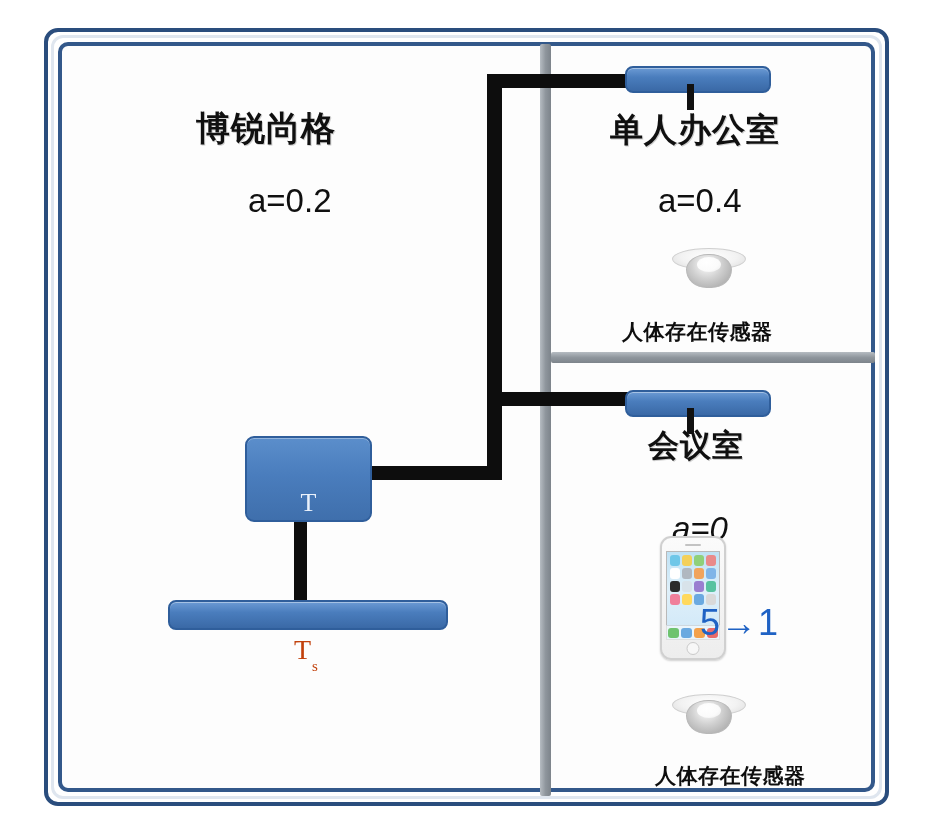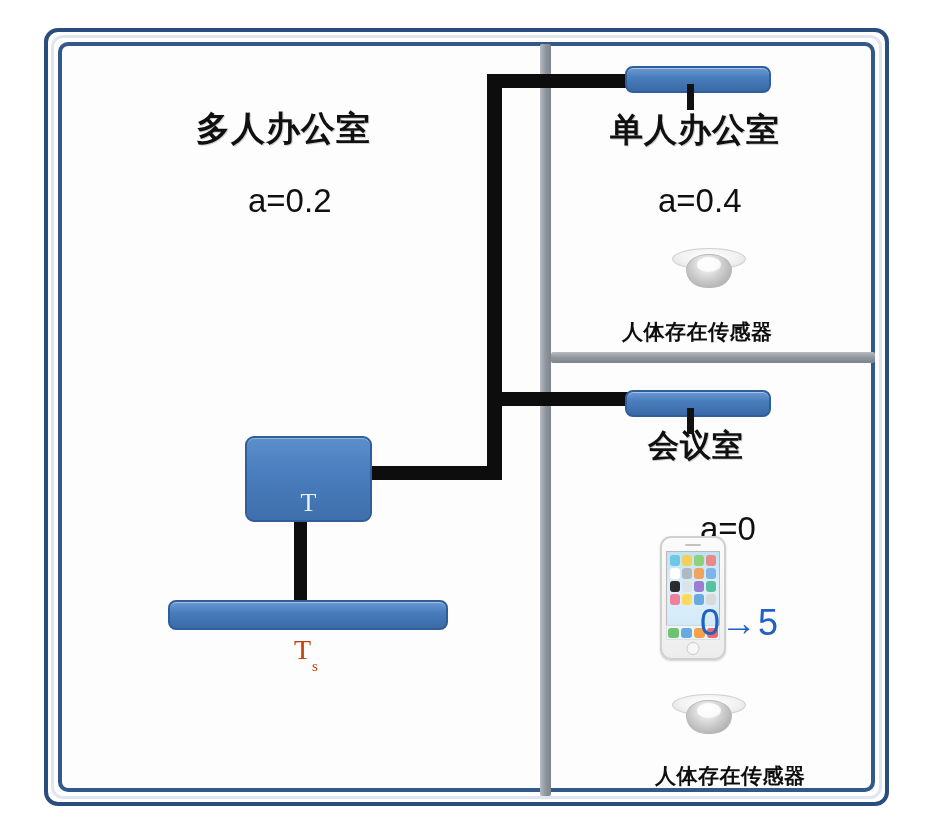--- a/index.html
+++ b/index.html
@@ -116,21 +116,21 @@
 
   .alpha {
     position: absolute;
     font-family: "Liberation Sans", "DejaVu Sans", sans-serif;
     font-size: 33px;
     color: #101010;
     white-space: nowrap;
   }
   .alpha-open-office   { left: 248px; top: 182px; }
   .alpha-single-office { left: 658px; top: 182px; }
-  .alpha-meeting-room  { left: 700px; top: 510px; }
+  .alpha-meeting-room  { left: 672px; top: 510px; font-style: italic; }
 
   .sensor-caption {
     position: absolute;
     font-family: "DejaVu Sans", "Liberation Sans", sans-serif;
     font-weight: bold;
     font-size: 21px;
     color: #0e0e0e;
     white-space: nowrap;
     letter-spacing: .5px;
   }
@@ -278,21 +278,21 @@
   </div>
 
   <div class="diffuser diffuser-single-office"></div>
   <div class="stem stem-single"></div>
 
   <div class="diffuser diffuser-meeting-room"></div>
   <div class="stem stem-meeting"></div>
 
   <div class="diffuser diffuser-open-office"></div>
 
-  <div class="room-title title-open-office">多人办公室</div>
+  <div class="room-title title-open-office">博锐尚格</div>
   <div class="room-title title-single-office">单人办公室</div>
   <div class="room-title title-meeting-room">会议室</div>
 
   <div class="alpha alpha-open-office">a=0.2</div>
   <div class="alpha alpha-single-office">a=0.4</div>
   <div class="alpha alpha-meeting-room">a=0</div>
 
   <div class="sensor sensor-single">
     <div class="plate"></div>
     <div class="dome"></div>
@@ -329,20 +329,20 @@
     </div>
     <div class="dock">
       <span style="background:#6fc36f"></span>
       <span style="background:#6aa9e0"></span>
       <span style="background:#f3a14b"></span>
       <span style="background:#e86a6a"></span>
     </div>
     <div class="home"></div>
   </div>
 
-  <div class="state-change">0→5</div>
+  <div class="state-change">5→1</div>
 
   <div class="temp-label temp-supply">
     <span>T</span><span class="sub">s</span>
   </div>
 
 
 </div>
 
 </body></html>

